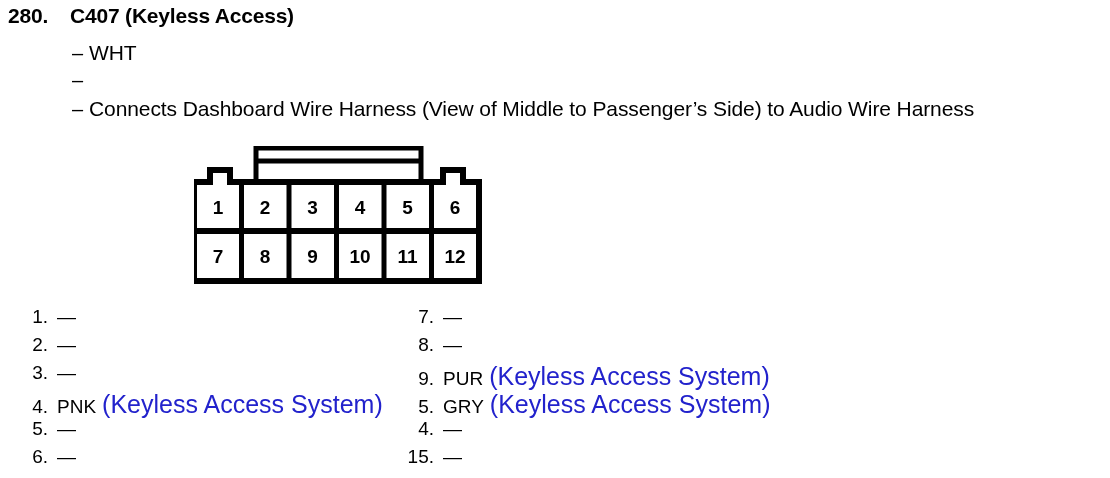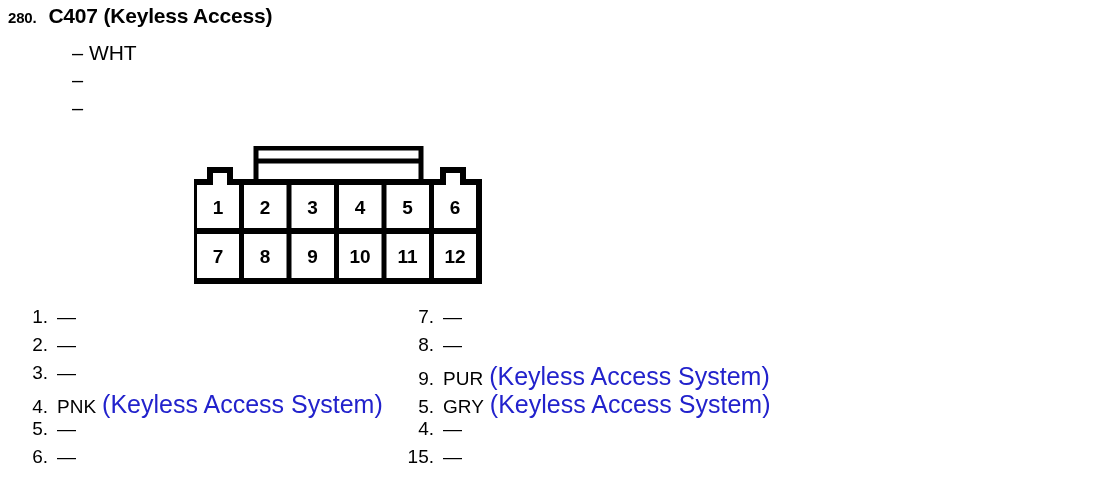--- a/index.html
+++ b/index.html
@@ -26,28 +26,28 @@
   }
   .title-row {
     position: absolute;
     left: 8px;
     top: 4px;
     display: flex;
     align-items: baseline;
     white-space: nowrap;
   }
   .title-num {
-    font-size: 15px;
+    font-size: 21px;
     font-weight: bold;
     letter-spacing: -0.2px;
   }
   .title-text {
     font-size: 21px;
     font-weight: bold;
-    margin-left: 12px;
+    margin-left: 22px;
     letter-spacing: -0.2px;
   }
   .bullet-list {
     position: absolute;
     left: 72px;
     top: 41px;
   }
   .bullet-row {
     display: flex;
     align-items: baseline;
@@ -135,20 +135,21 @@
       <span class="bullet-dash">–</span>
       <span class="bullet-text">WHT</span>
     </div>
 
     <div class="bullet-row">
       <span class="bullet-dash">–</span>
     </div>
 
     <div class="bullet-row">
       <span class="bullet-dash">–</span>
+      <span class="bullet-text">Connects Dashboard Wire Harness (View of Middle to Passenger’s Side) to Audio Wire Harness</span>
     </div>
 
   </div>
 </div>
 
 <div class="connector">
   <svg class="conn-svg" width="290" height="142" viewBox="0 0 290 142">
 
     <g>
       <rect x="62" y="2" width="165" height="34" fill="#ffffff" stroke="#000000" stroke-width="5"></rect>

